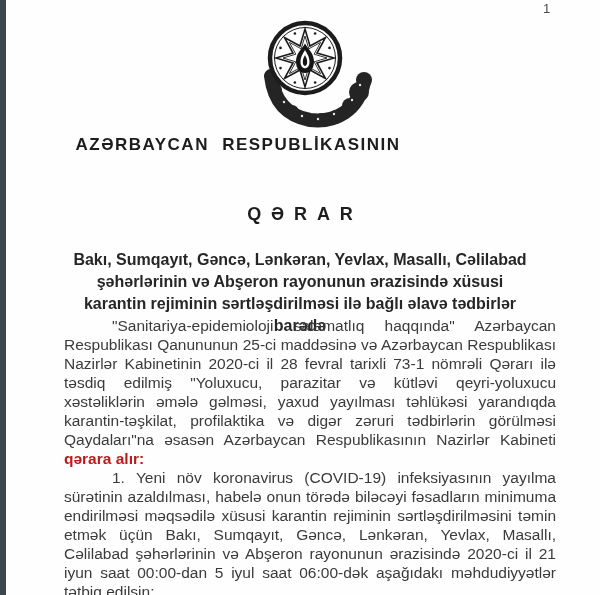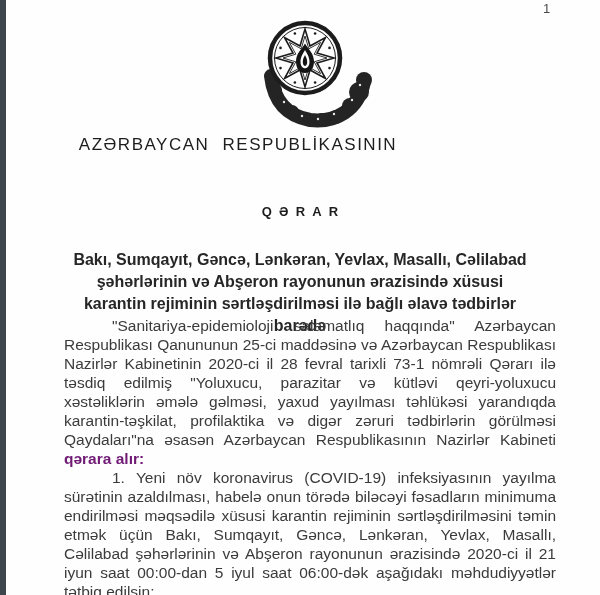--- a/index.html
+++ b/index.html
@@ -28,34 +28,34 @@
     position: absolute;
     top: 20px; left: 262px;
     width: 110px; height: 112px;
   }
   .emblem svg { display: block; width: 110px; height: 112px; }
   .org-name {
     position: absolute;
     top: 133px; left: 0;
     width: 476px;
     text-align: center;
-    font-weight: normal;
+    font-weight: bold;
     font-size: 17px;
     line-height: 23px;
     letter-spacing: 1.5px;
     word-spacing: 7px;
     color: #1d1d1d;
   }
   .doc-type {
     position: absolute;
     top: 204px; left: 0;
     width: 600px;
     text-align: center;
     font-weight: bold;
-    font-size: 13px;
+    font-size: 18px;
     letter-spacing: 0.55em;
     text-indent: 0.55em;
     color: #1d1d1d;
   }
   .doc-title {
     position: absolute;
     top: 249px; left: 65px;
     width: 470px;
     text-align: center;
     font-weight: bold;
@@ -66,21 +66,21 @@
   .body-copy {
     position: absolute;
     top: 316px; left: 64px;
     width: 492px;
     font-size: 15.5px;
     line-height: 19px;
     text-align: justify;
     color: #3b3b3b;
   }
   .body-copy p { margin: 0; text-indent: 48px; }
-  .body-copy b { color: #701a75; }
+  .body-copy b { color: #b91c1c; }
 </style>
 </head>
 <body>
 
 <div class="page">
 
   <div class="edge-strip"></div>
 
   <div class="page-number">1</div>
 

